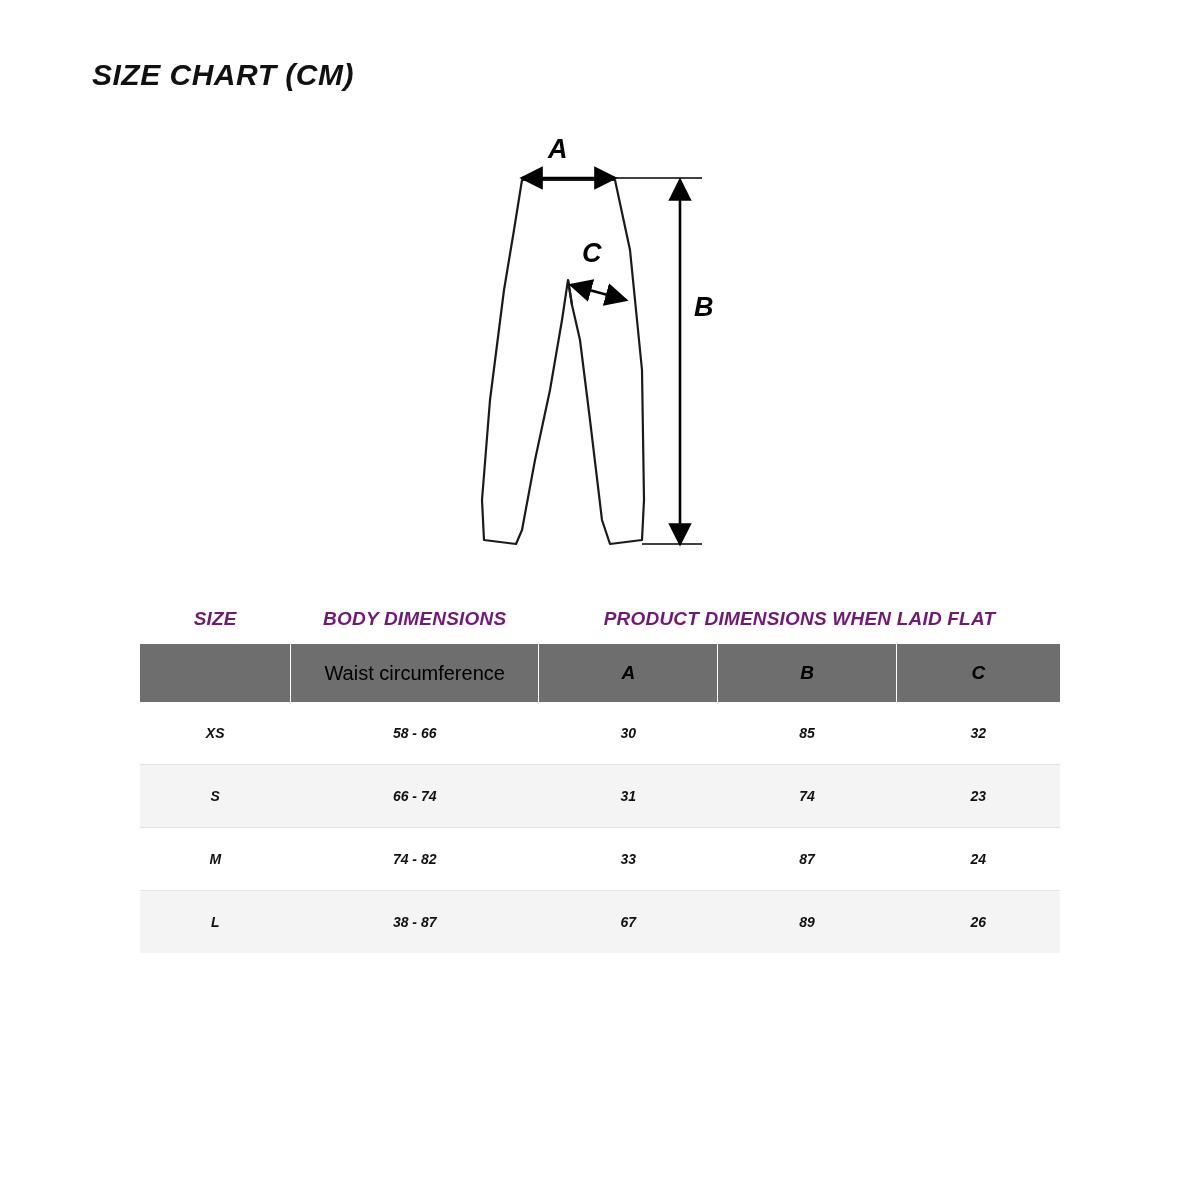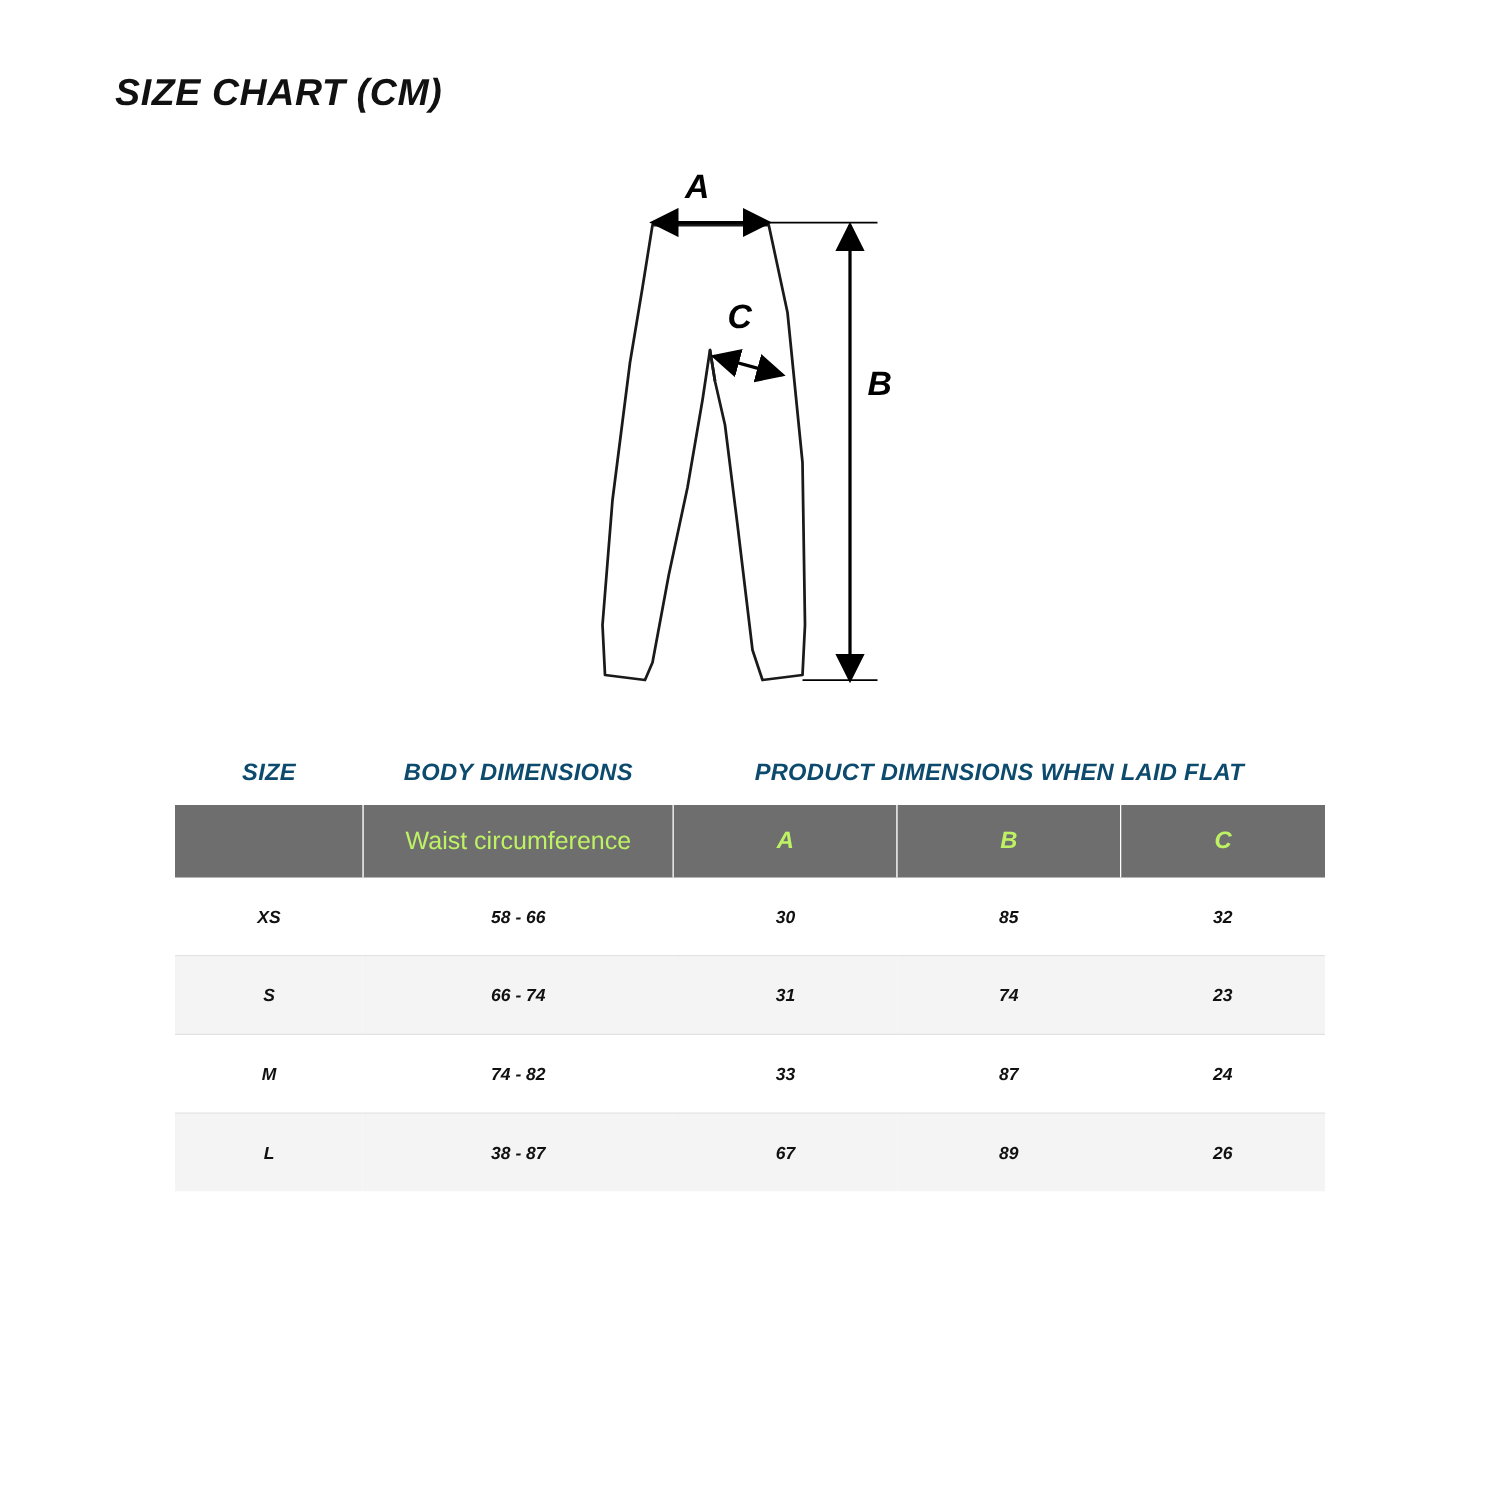--- a/index.html
+++ b/index.html
@@ -54,28 +54,28 @@
   table.sizechart col.c-a { width: 164px; }
   table.sizechart col.c-b { width: 164px; }
   table.sizechart col.c-c { width: 150px; }
 
   .grouphead td {
     border: none;
     background: transparent;
     font-size: 19px;
     font-weight: bold;
     font-style: italic;
-    color: #0c4a6e;
+    color: #701a75;
     text-align: center;
     padding: 0 0 14px 0;
     letter-spacing: 0.2px;
   }
   .subhead td {
     background: #6e6e6e;
-    color: #bef264;
+    color: #000000;
     height: 56px;
     text-align: center;
     vertical-align: middle;
     border-right: 1px solid #ffffff;
     font-size: 19px;
   }
   .subhead td.blank { background: #6e6e6e; }
   .subhead td.waist { font-weight: normal; font-style: normal; font-size: 20px; }
   .subhead td.dim { font-weight: bold; font-style: italic; font-size: 19px; }
   .subhead td:last-child { border-right: none; }

